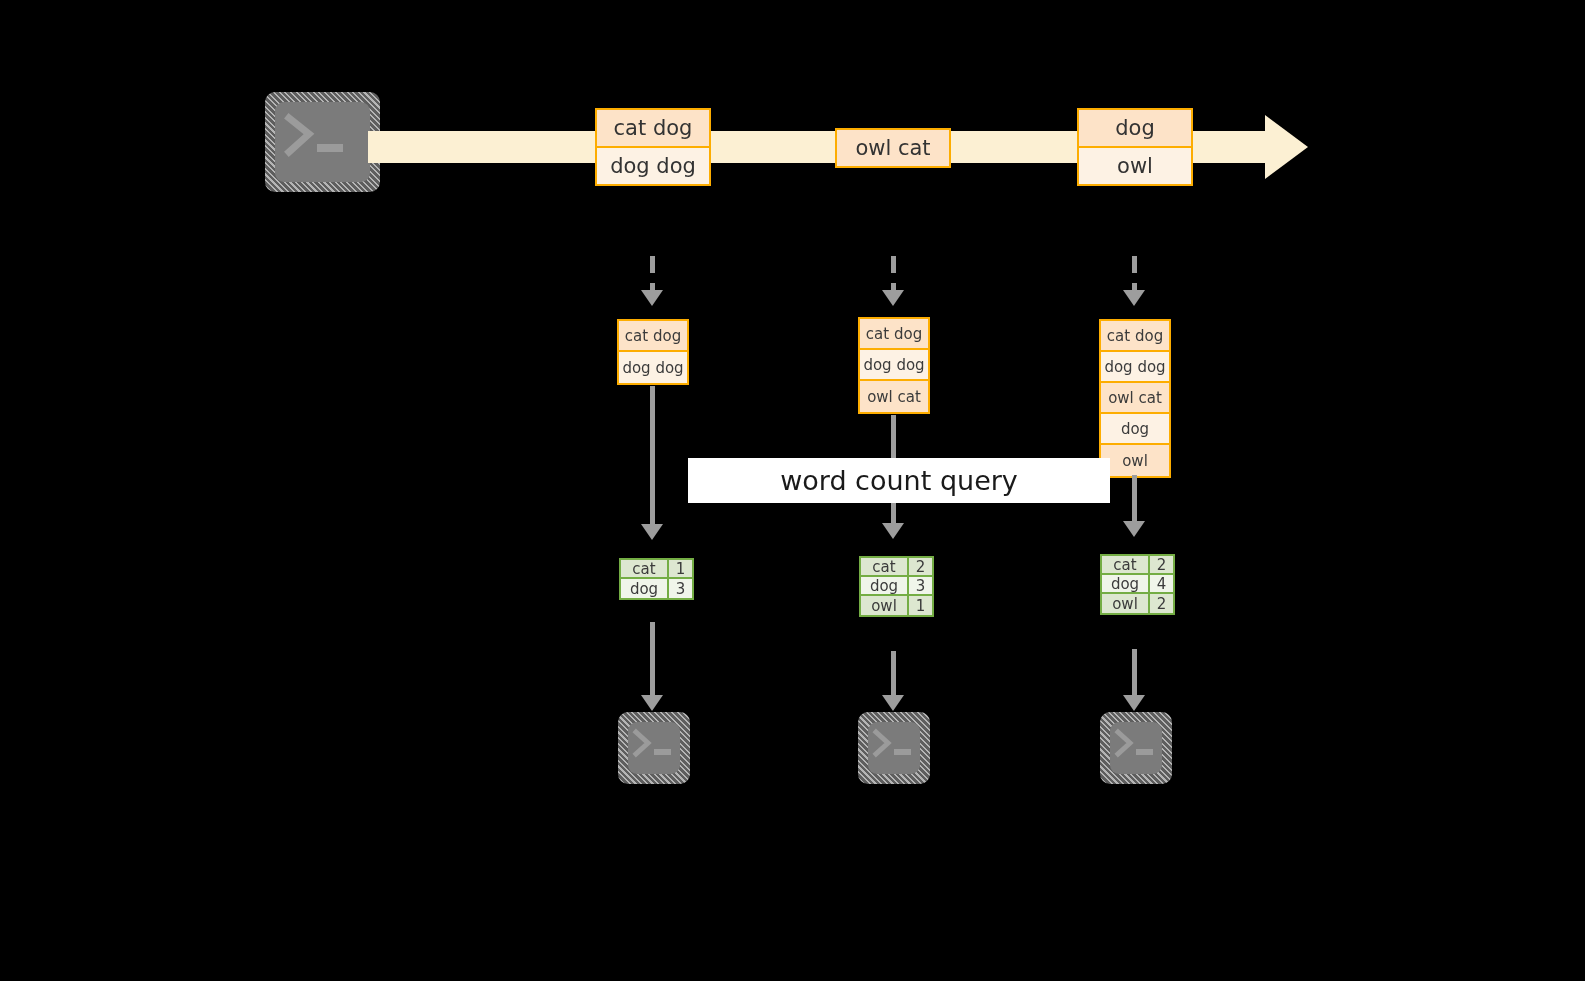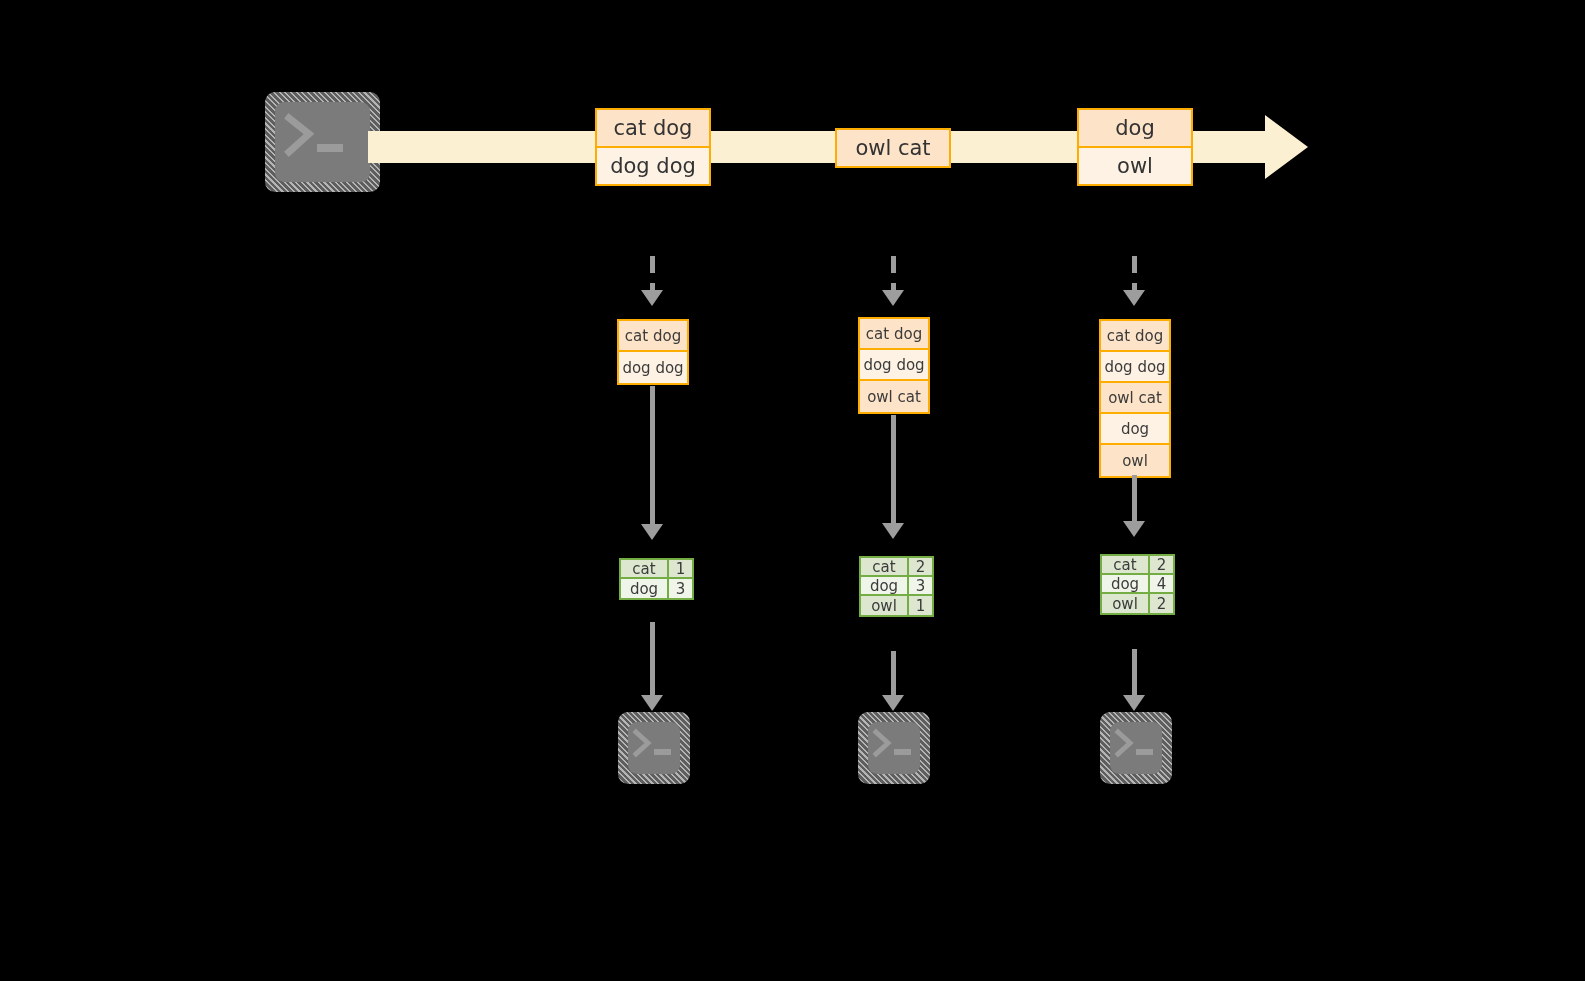--- a/index.html
+++ b/index.html
@@ -213,14 +213,17 @@
 
   <div class="term" style="left:1100px;top:712px;width:72px;height:72px;">
     <div class="hatch"></div>
     <div class="body"></div>
     <svg width="52" height="52" viewBox="0 0 52 52">
       <path d="M8 10 L20 21 L8 32" fill="none" stroke="#9b9b9b" stroke-width="5" stroke-linecap="square"></path>
       <rect x="26" y="27" width="17" height="6" fill="#9b9b9b"></rect>
     </svg>
   </div>
 
+  <div class="band" style="left:688px;top:458px;width:422px;height:45px;">
+    <span>word count query</span>
+  </div>
 
 </div>
 
 </body></html>

